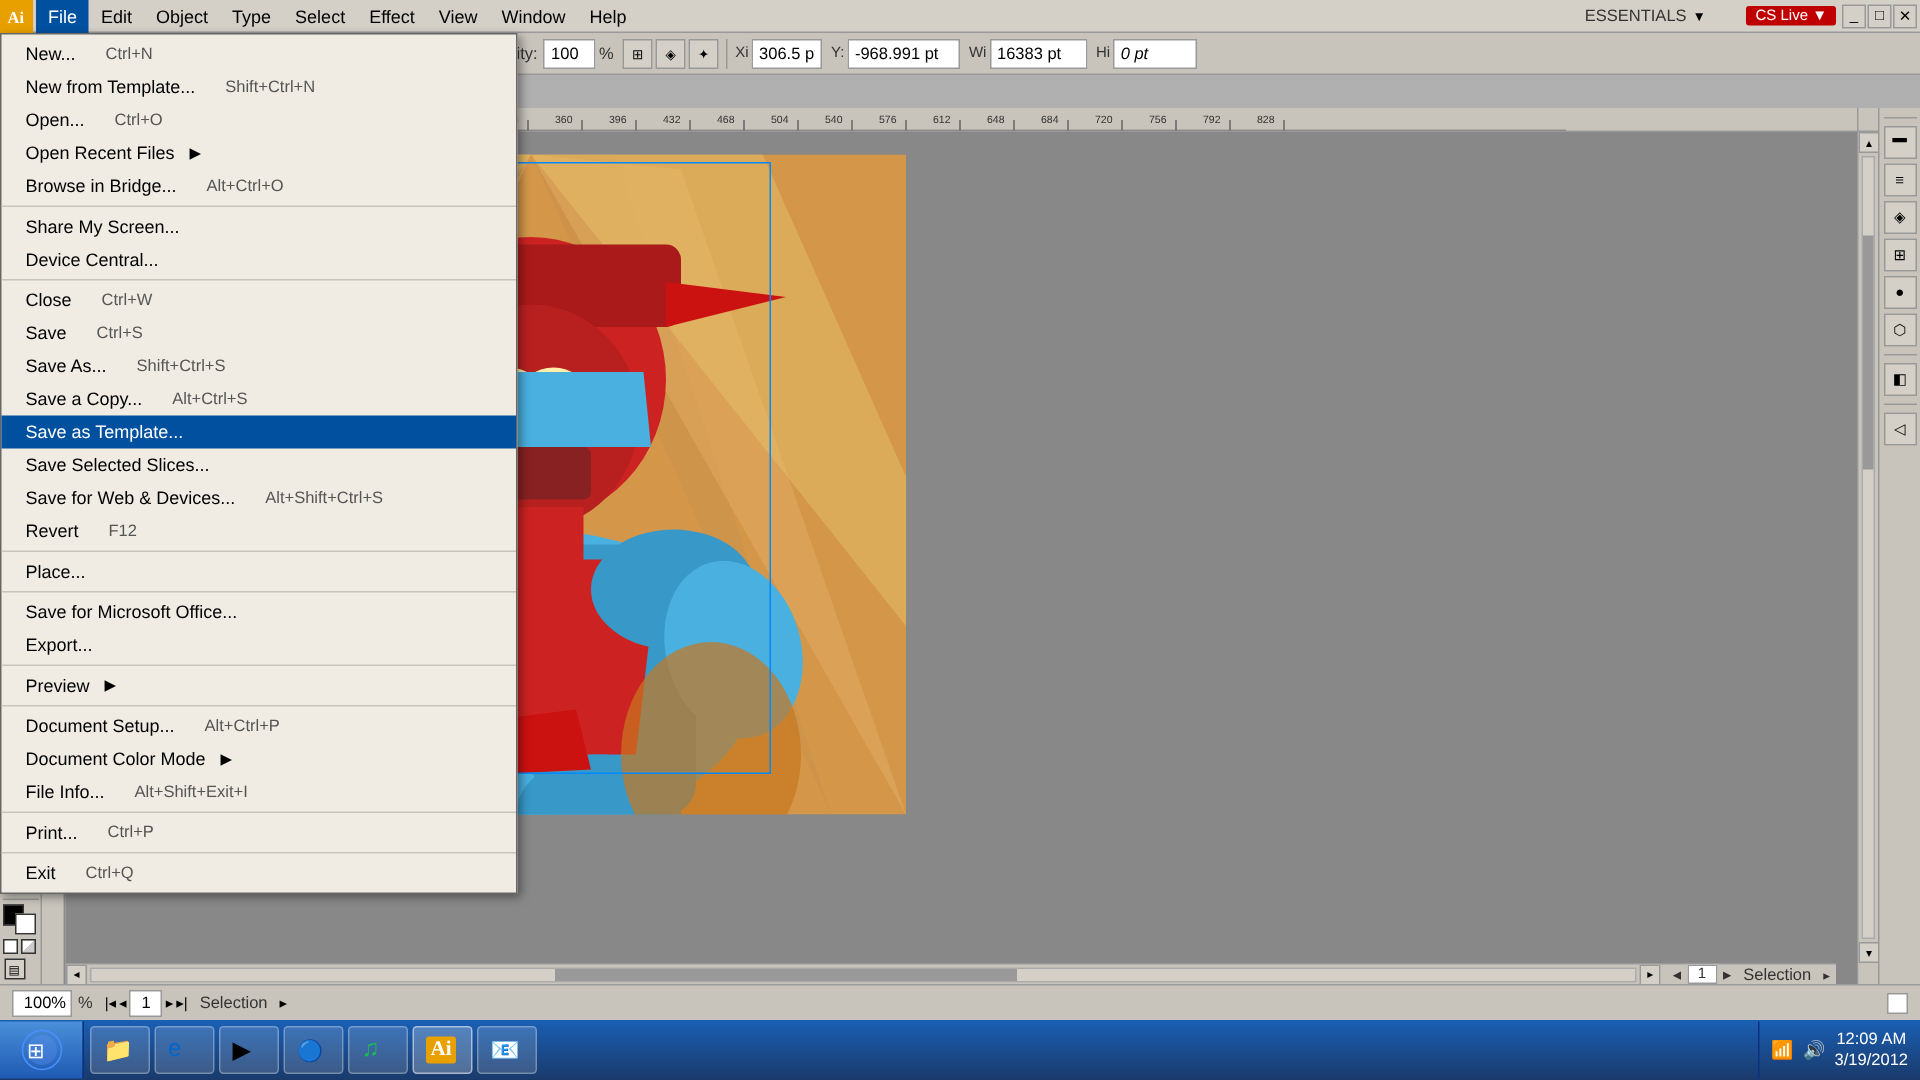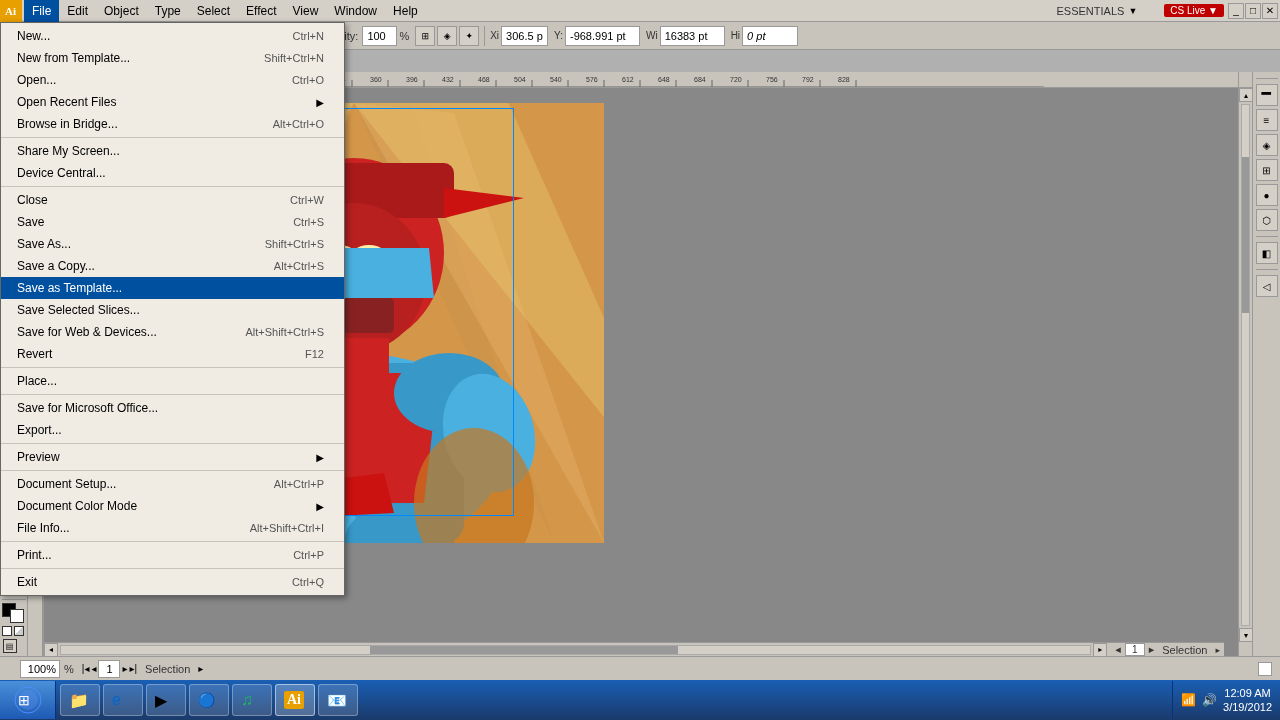--- a/index.html
+++ b/index.html
@@ -227,21 +227,20 @@
       background: #f0ece4;
       border: 1px solid #666;
       box-shadow: 2px 2px 6px rgba(0,0,0,0.4);
       z-index: 9999;
       padding: 2px 0;
     }
 
     .menu-dropdown-item {
       display: flex;
       align-items: center;
-      justify-content: space-between;
       padding: 3px 20px 3px 16px;
       cursor: pointer;
       font-size: 12px;
       color: #000;
       height: 22px;
       white-space: nowrap;
     }
 
     .menu-dropdown-item.highlighted {
       background: #0050a0;
@@ -672,21 +671,21 @@
     <div style="width:22px; height:22px; background:#d4d0c8; border:1px solid #999; display:flex; align-items:center; justify-content:center; font-size:10px; cursor:pointer; margin-top:2px;">●</div>
     <div style="width:22px; height:22px; background:#d4d0c8; border:1px solid #999; display:flex; align-items:center; justify-content:center; font-size:10px; cursor:pointer; margin-top:2px;">⬡</div>
     <div style="height:1px; width:22px; background:#999; margin:4px 0;"></div>
     <div style="width:22px; height:22px; background:#d4d0c8; border:1px solid #999; display:flex; align-items:center; justify-content:center; font-size:10px; cursor:pointer;">◧</div>
     <div style="height:1px; width:22px; background:#999; margin:4px 0;"></div>
     <div style="width:22px; height:22px; background:#d4d0c8; border:1px solid #999; display:flex; align-items:center; justify-content:center; font-size:10px; cursor:pointer;">◁</div>
   </div>
 </div>
 
 <div id="statusbar" style="position:absolute; bottom:40px; width:100%; height:24px; background:#c8c4bc; border-top:1px solid #999; display:flex; align-items:center; padding:0 8px; gap:8px; z-index:50;">
-  <div style="display:flex; align-items:center; gap:4px;margin-left:12px;">
+  <div style="display:flex; align-items:center; gap:4px;">
     <input type="text" value="100%" style="width: 40px; height: 18px; font-size: 11px; border: 1px solid rgb(153, 153, 153); padding: 0px 3px; text-align: right;">
     <span style="font-size:11px; color:#333;">%</span>
   </div>
 
   <div style="display:flex; align-items:center; gap:2px;">
     <span style="cursor:pointer; font-size:10px;">|◂</span>
     <span style="cursor:pointer; font-size:10px;">◂</span>
     <input type="text" value="1" style="width: 22px; height: 18px; font-size: 11px; border: 1px solid rgb(153, 153, 153); text-align: center;">
     <span style="cursor:pointer; font-size:10px;">▸</span>
     <span style="cursor:pointer; font-size:10px;">▸|</span>
@@ -777,21 +776,21 @@
   <div class="menu-dropdown-item">
     <span>Document Setup...</span>
     <span class="shortcut">Alt+Ctrl+P</span>
   </div>
   <div class="menu-dropdown-item">
     <span>Document Color Mode</span>
     <span class="arrow">▶</span>
   </div>
   <div class="menu-dropdown-item">
     <span>File Info...</span>
-    <span class="shortcut">Alt+Shift+Ctrl+I</span>
+    <span class="shortcut">Alt+Shift+Exit+I</span>
   </div>
   <div class="menu-separator"></div>
   <div class="menu-dropdown-item">
     <span>Print...</span>
     <span class="shortcut">Ctrl+P</span>
   </div>
   <div class="menu-separator"></div>
   <div class="menu-dropdown-item">
     <span>Exit</span>
     <span class="shortcut">Ctrl+Q</span>

